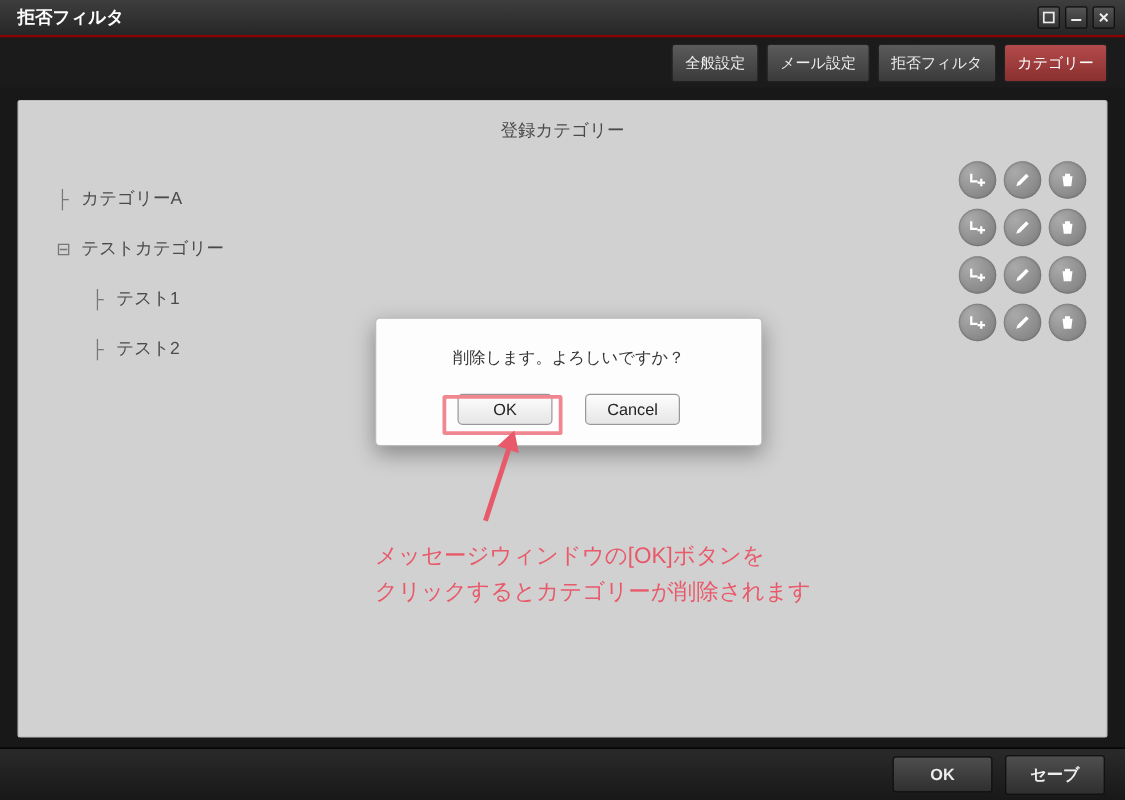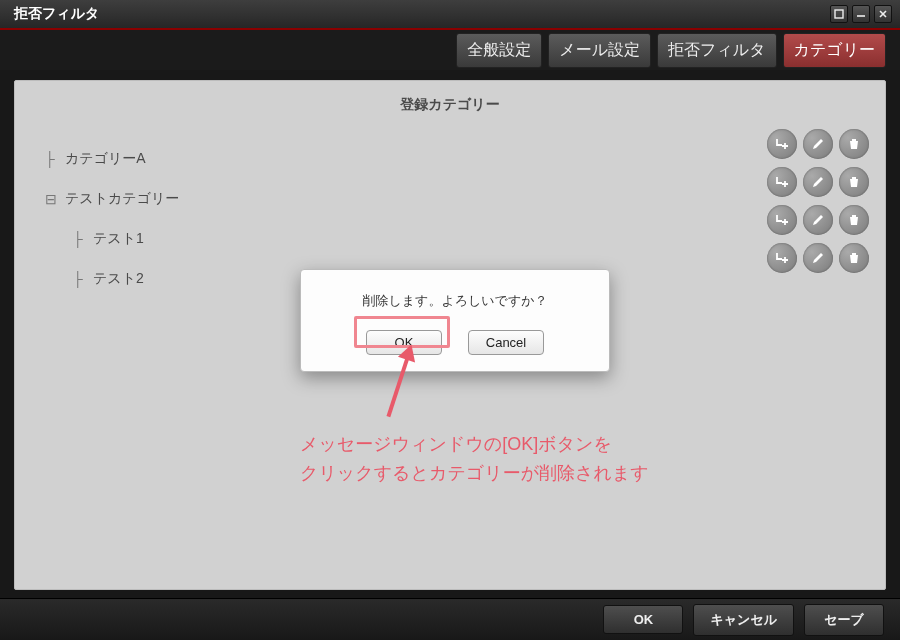--- a/index.html
+++ b/index.html
@@ -33,39 +33,39 @@
   .tabbar {
     height: 40px;
     display: flex; align-items: center; justify-content: flex-end;
     gap: 6px;
     padding: 0 14px;
     background: #1b1b1b;
   }
   .tab {
     padding: 6px 10px;
     background: linear-gradient(#5b5b5b,#3a3a3a);
-    color: #eee; font-size: 16px;
+    color: #eee; font-size: 12px;
     border: 1px solid #222; border-radius: 3px;
   }
   .tab.active {
     background: linear-gradient(#b34b4b,#8a2f2f);
     color: #fff;
   }
   
   .panel {
     position: absolute; left: 14px; right: 14px; top: 80px; bottom: 50px;
     background: #eeeeee;
     border: 1px solid #bcbcbc;
     border-radius: 2px;
     overflow: hidden;
   }
   .panelhdr {
     display: flex; height: 48px;
     align-items: center;
-    color: #555; font-size: 14px; font-weight: bold;
+    color: #555; font-size: 14px;
   }
   .panelhdr > div { flex: 1; text-align: center; }
   .tree {
     padding: 10px 30px;
     color: #555; font-size: 14px;
   }
   .treerow {
     display: flex; align-items: center; height: 40px;
   }
   .treeglyph {
@@ -81,21 +81,21 @@
   .circ {
     width: 30px; height: 30px; border-radius: 50%;
     background: radial-gradient(circle at 30% 30%, #aaa, #7a7a7a);
     box-shadow: inset 0 0 2px #555;
     display: flex; align-items: center; justify-content: center;
     color: #fff; font-size: 14px;
   }
   
   .modal {
     position: absolute;
-    left: 300px; top: 269px;
+    left: 300px; top: 254px;
     width: 310px;
     background: #fdfdfd;
     border: 1px solid #bbb;
     border-radius: 4px;
     box-shadow: 0 6px 18px rgba(0,0,0,.35);
     padding: 22px 18px 16px;
     text-align: center;
   }
   .modal .msg { font-size: 13px; color: #333; margin-bottom: 20px; }
   .modal .btnrow { display: flex; justify-content: center; gap: 26px; }
@@ -304,15 +304,14 @@
 
 <div class="arrowhead"></div>
 <div class="arrow"></div>
 <div class="annotation">
   <div>メッセージウィンドウの[OK]ボタンを</div>
   <div>クリックするとカテゴリーが削除されます</div>
 </div>
 
 <div class="footer">
   <div class="fbtn">OK</div>
-  <div class="fbtn">キャンセル</div>
   <div class="fbtn">セーブ</div>
 </div>
 
 </body></html>

